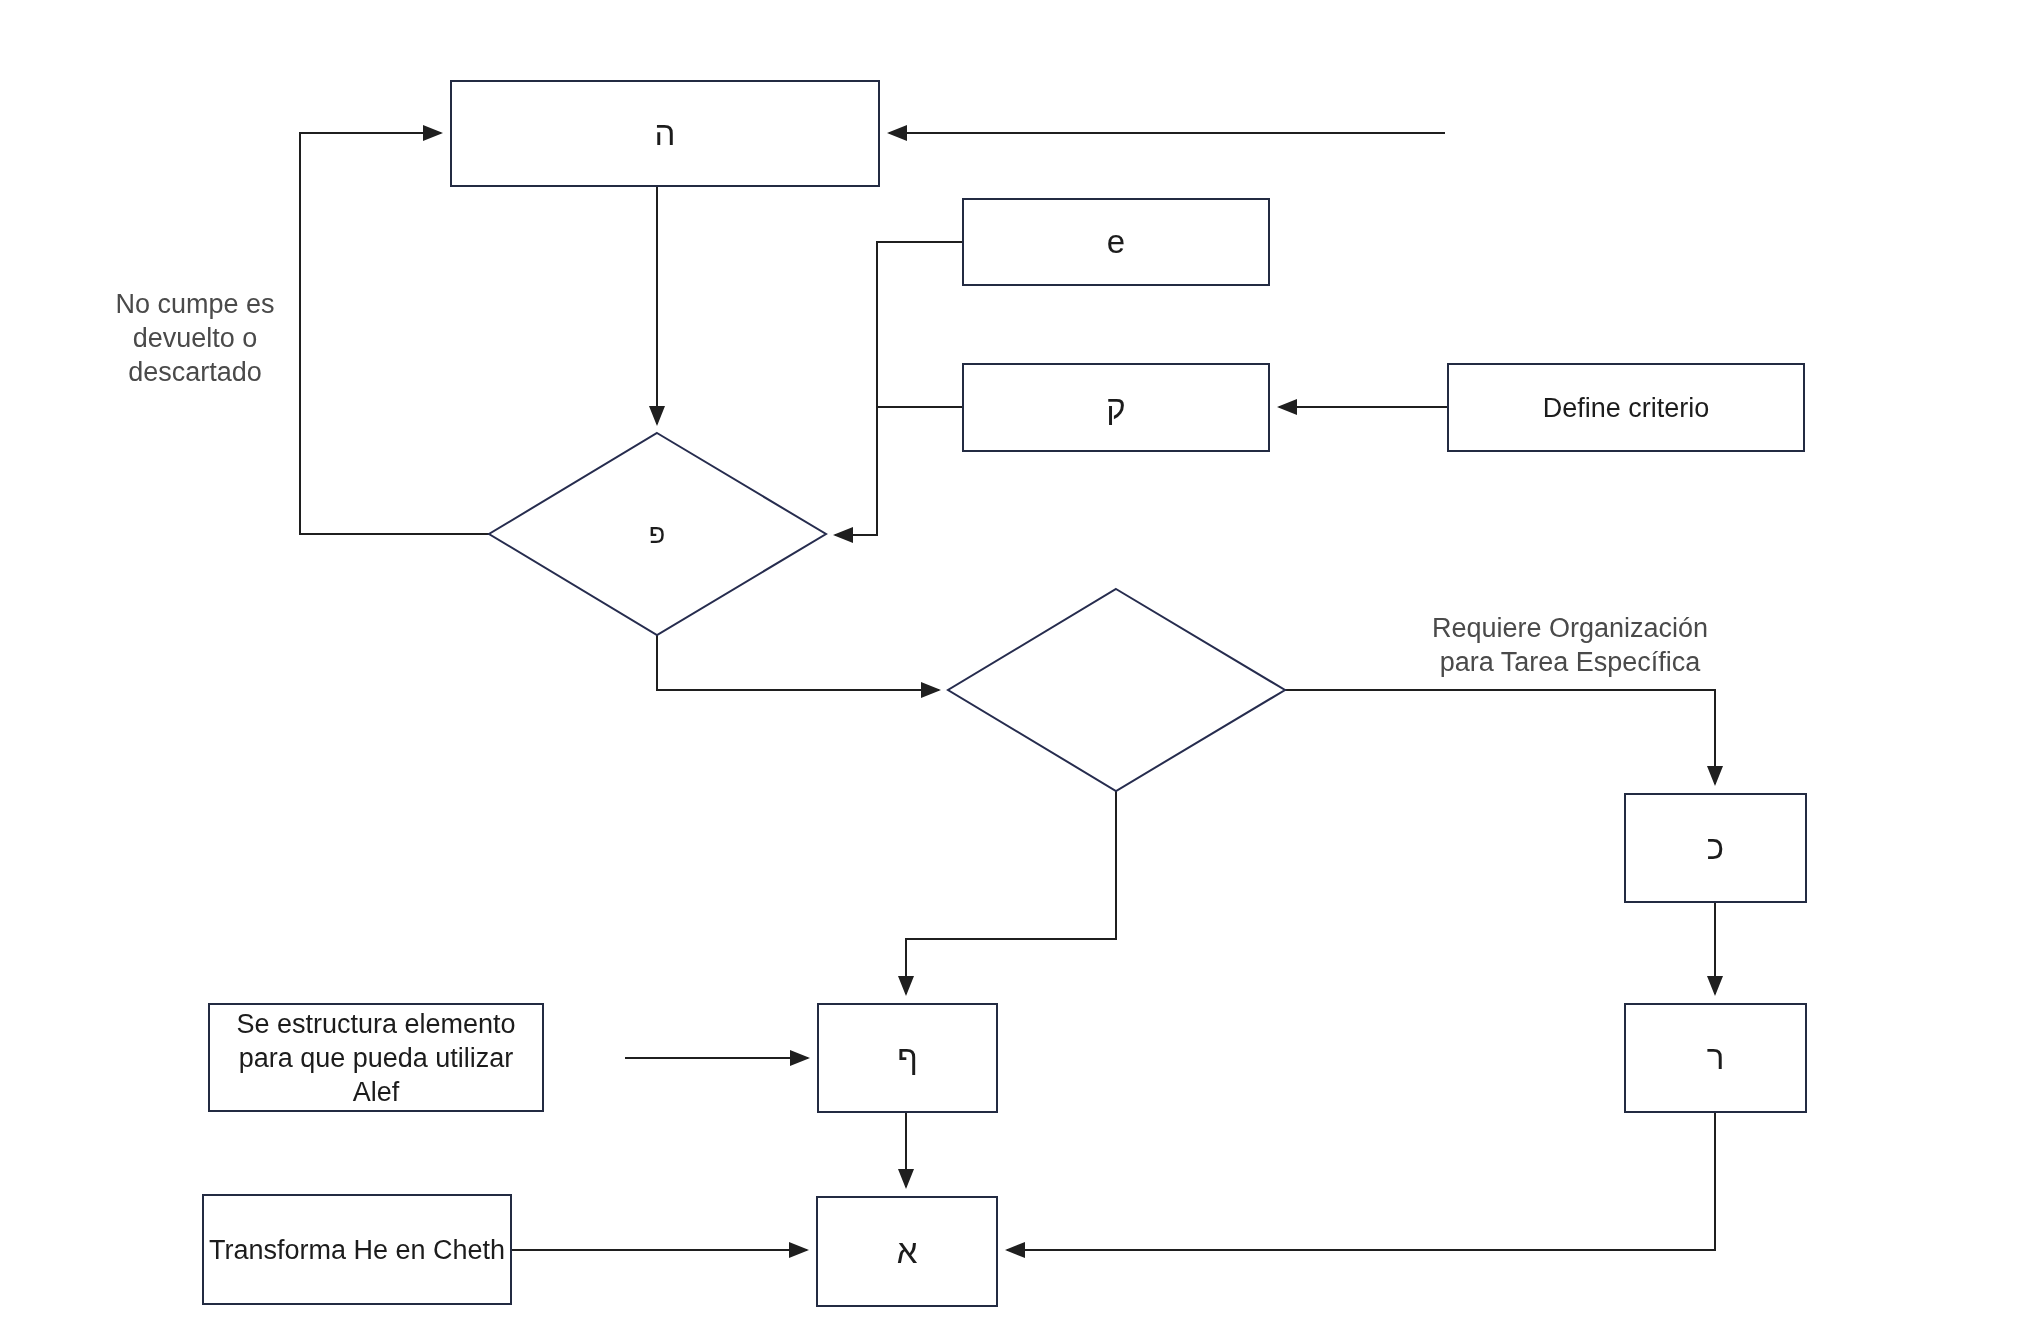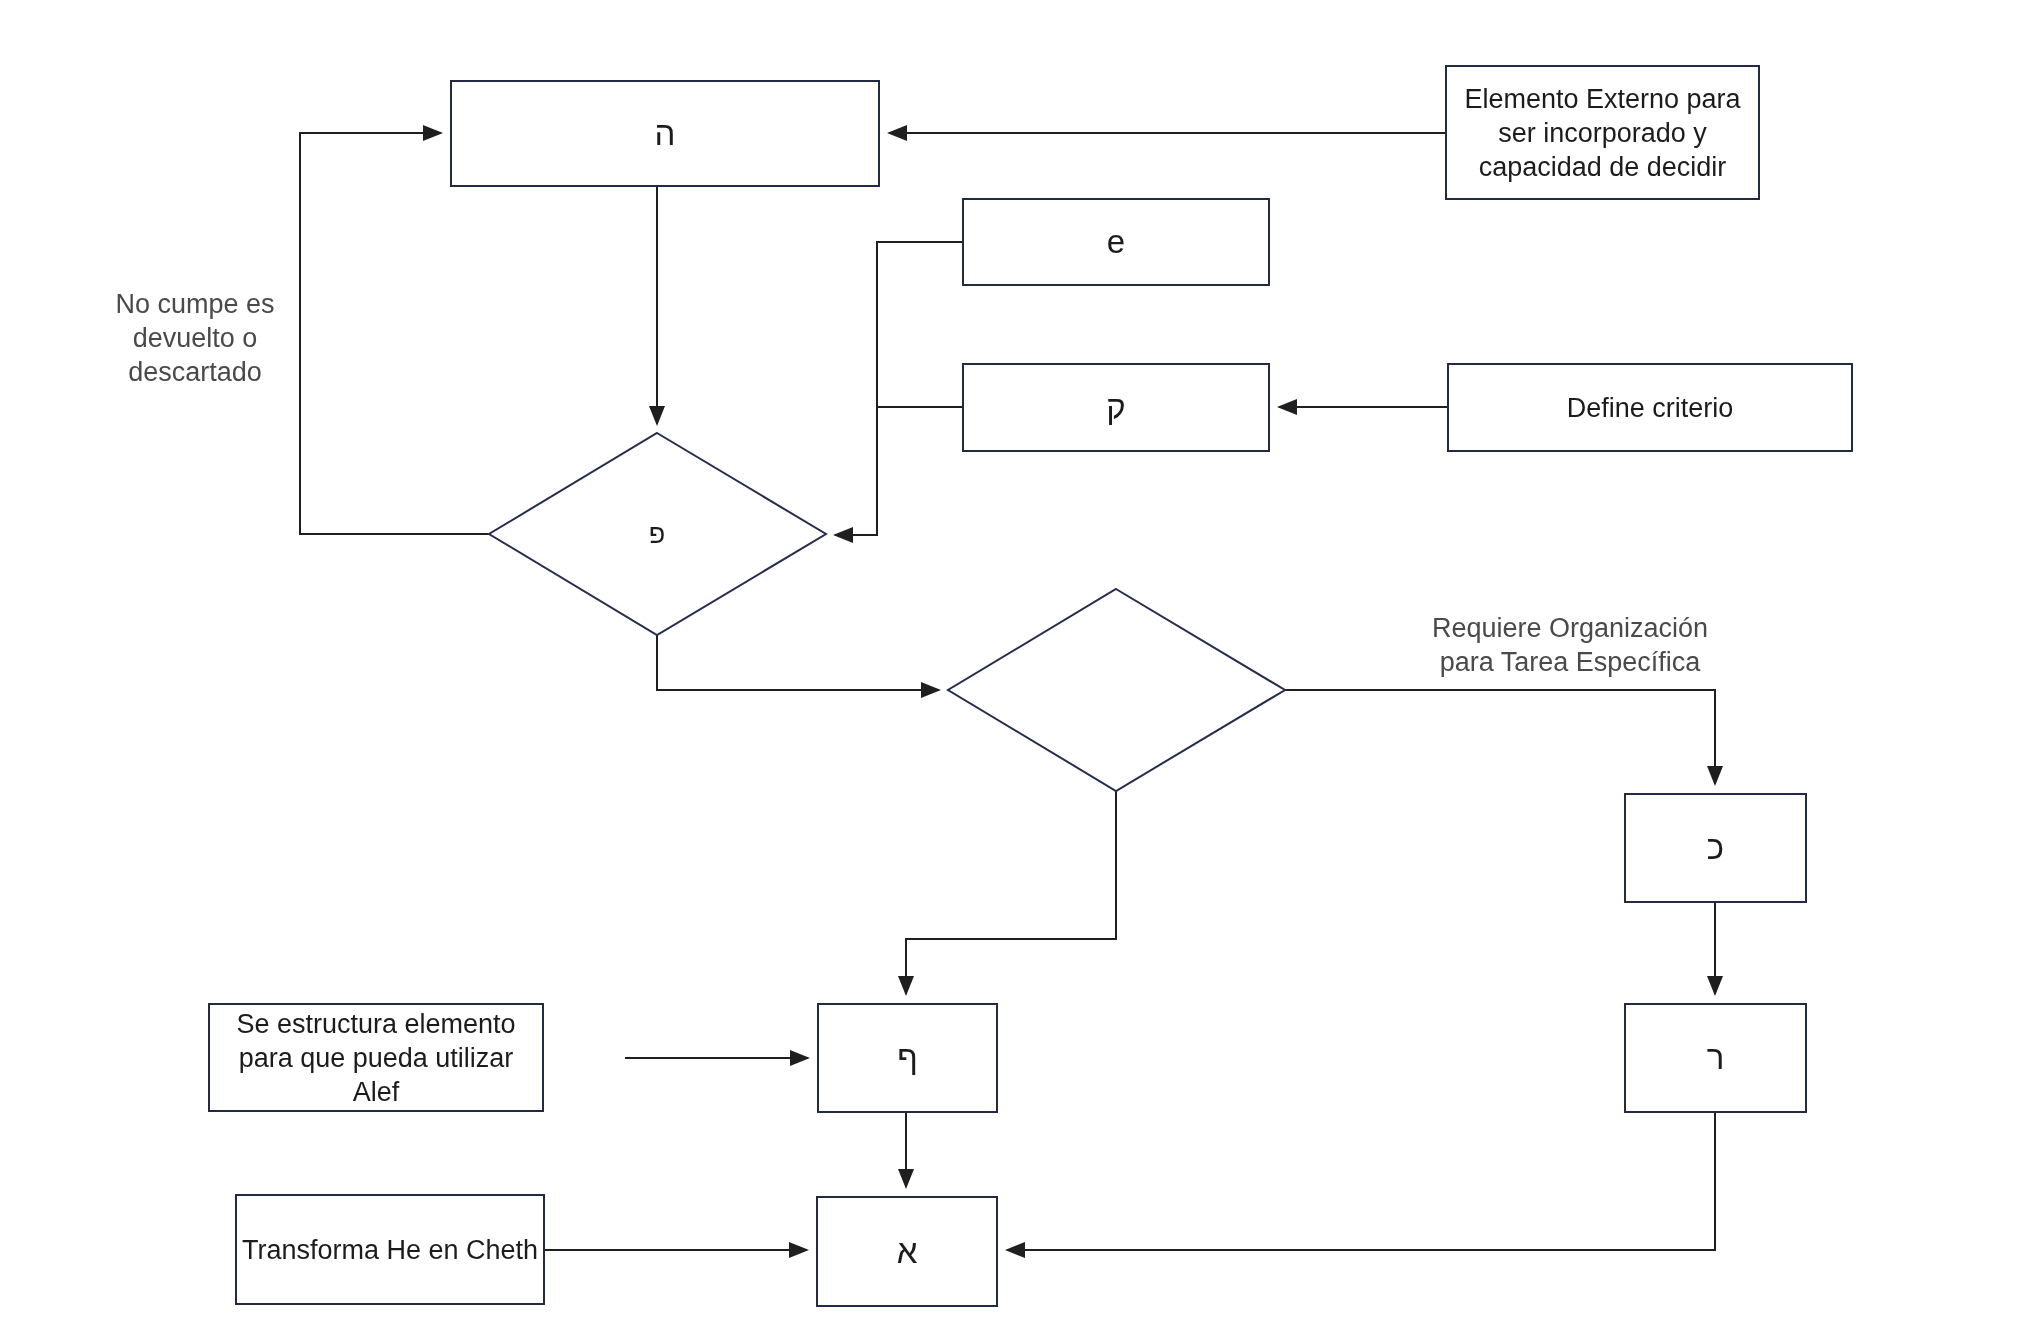--- a/index.html
+++ b/index.html
@@ -78,33 +78,30 @@
     <path class="wire" d="M1715,1113 V1250 H1007" marker-end="url(#arrowhead)"></path>
 
     <polygon class="diamond" points="657,433 826,534 657,635 489,534"></polygon>
     <polygon class="diamond" points="1116,589 1285,690 1116,791 948,690"></polygon>
   </svg>
 
   <div class="node letter" style="left:450px;top:80px;width:430px;height:107px;">
     <span>ה</span>
   </div>
 
-  <div class="node" style="left:1445px;top:65px;width:315px;height:135px;padding:0 6px;">
-    <span>Elemento Externo para ser incorporado y capacidad de decidir</span>
-  </div>
 
   <div class="node letter" style="left:962px;top:198px;width:308px;height:88px;">
     <span>e</span>
   </div>
 
   <div class="node letter" style="left:962px;top:363px;width:308px;height:89px;">
     <span>ק</span>
   </div>
 
-  <div class="node" style="left:1447px;top:363px;width:406px;height:89px;justify-content:center;">
+  <div class="node" style="left:1447px;top:363px;width:358px;height:89px;justify-content:center;">
     <span>Define criterio</span>
   </div>
 
   <div class="node letter" style="left:1624px;top:793px;width:183px;height:110px;">
     <span>כ</span>
   </div>
 
   <div class="node letter" style="left:1624px;top:1003px;width:183px;height:110px;">
     <span>ר</span>
   </div>
@@ -114,21 +111,21 @@
   </div>
 
   <div class="node letter" style="left:816px;top:1196px;width:182px;height:111px;">
     <span>א</span>
   </div>
 
   <div class="node" style="left:208px;top:1003px;width:336px;height:109px;padding:0 10px;">
     <span>Se estructura elemento para que pueda utilizar Alef</span>
   </div>
 
-  <div class="node" style="left:202px;top:1194px;width:310px;height:111px;margin-left:33px;">
+  <div class="node" style="left:202px;top:1194px;width:310px;height:111px;">
     <span>Transforma He en Cheth</span>
   </div>
 
   <div class="dlabel letter" style="left:577px;top:494px;width:160px;height:80px;">
     <span>פ</span>
   </div>
 
 
   <div class="annot" style="left:1410px;top:611px;width:320px;">Requiere Organización para Tarea Específica</div>
 

